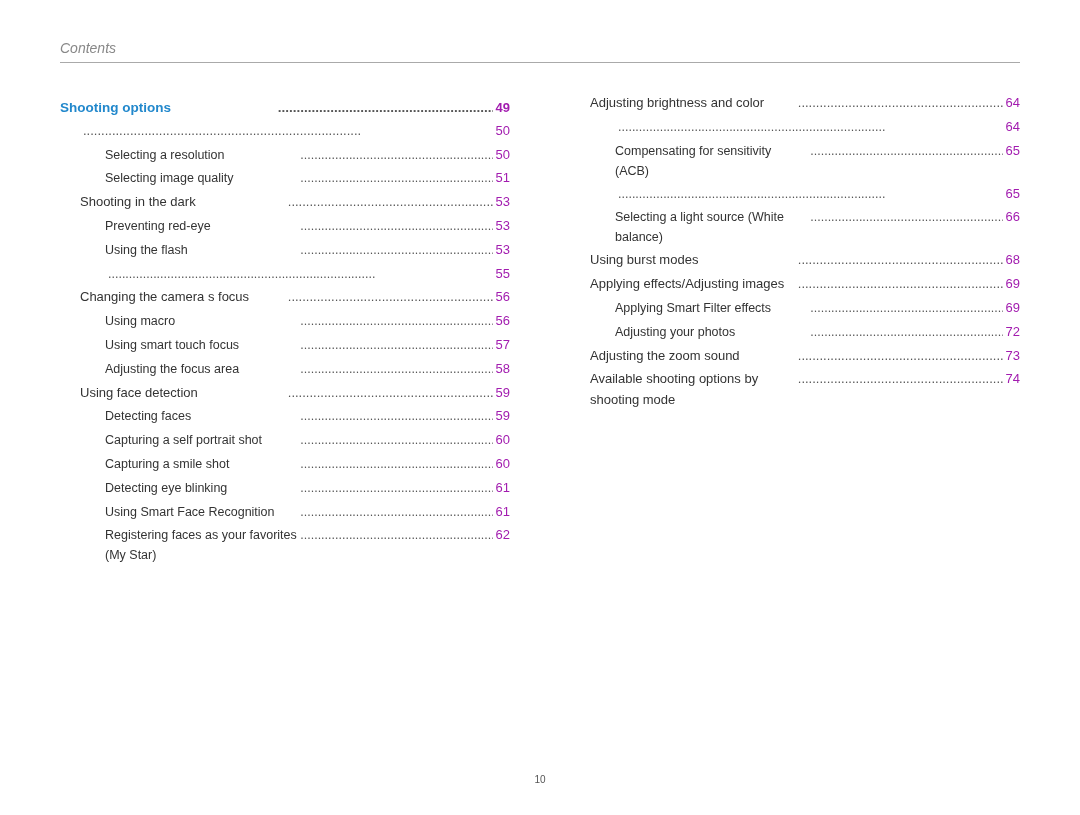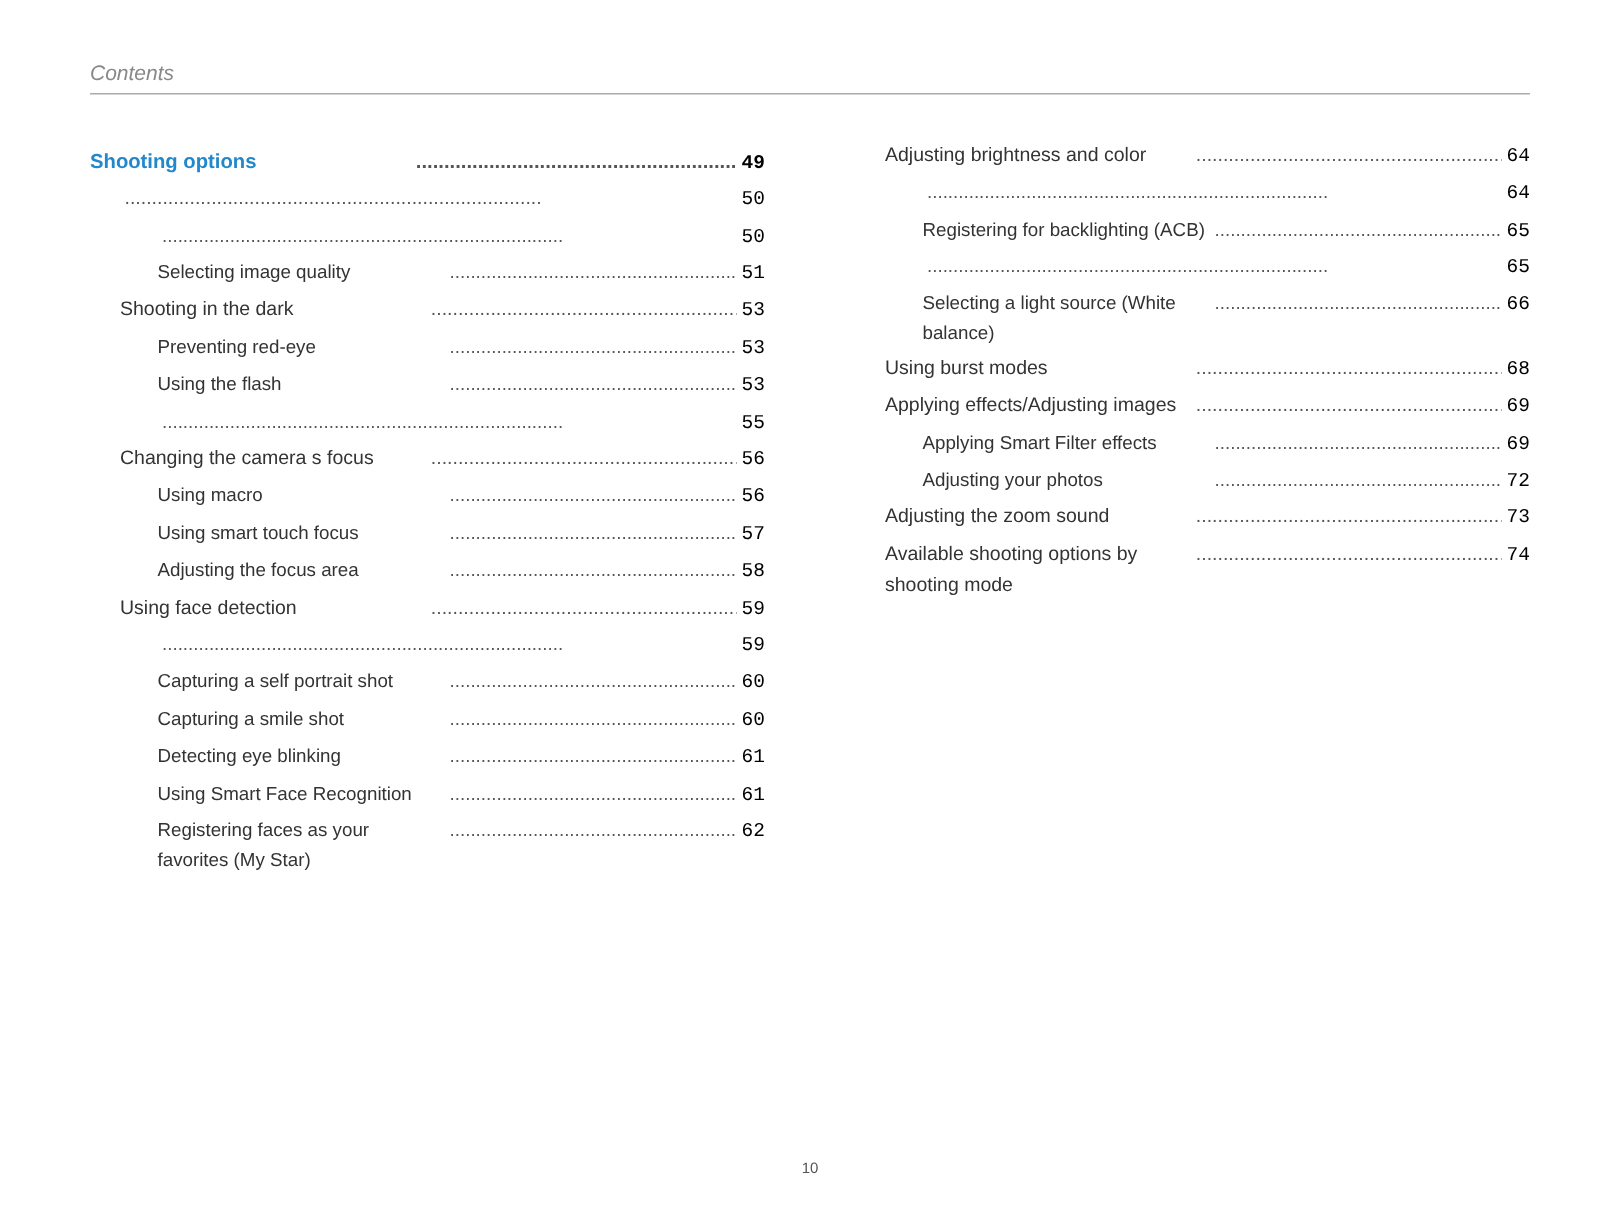--- a/index.html
+++ b/index.html
@@ -62,23 +62,22 @@
 
     .toc-entry .dots {
       flex: 1;
       overflow: hidden;
       margin: 0 3px;
       color: #555;
     }
 
     .toc-entry .page-num {
       white-space: nowrap;
-      color: #000000;
+      color: #a21caf;
       font-size: 13px;
-      font-family: Liberation Mono, monospace;
     }
 
     .level-1 {
       font-weight: bold;
       font-size: 13.5px;
       margin-top: 4px;
       margin-bottom: 2px;
     }
 
     .level-2 {
@@ -117,20 +116,23 @@
             <span style="color: rgb(34, 136, 204); cursor: pointer;">Shooting options</span>
           </span>
           <span class="dots"> .............................................................................</span>
           <span class="page-num">49</span>
         </div>
         <div class="toc-entry level-2">
           <span class="dots"> .............................................................................</span>
           <span class="page-num">50</span>
         </div>
         <div class="toc-entry level-3">
+          <span class="entry-text">
+            <span>Selecting a resolution</span>
+          </span>
           <span class="dots"> .............................................................................</span>
           <span class="page-num">50</span>
         </div>
         <div class="toc-entry level-3">
           <span class="entry-text">
             <span>Selecting image quality</span>
           </span>
           <span class="dots"> .............................................................................</span>
           <span class="page-num">51</span>
         </div>
@@ -188,20 +190,23 @@
           <span class="page-num">58</span>
         </div>
         <div class="toc-entry level-2">
           <span class="entry-text">
             <span>Using face detection</span>
           </span>
           <span class="dots"> .............................................................................</span>
           <span class="page-num">59</span>
         </div>
         <div class="toc-entry level-3">
+          <span class="entry-text">
+            <span>Detecting faces</span>
+          </span>
           <span class="dots"> .............................................................................</span>
           <span class="page-num">59</span>
         </div>
         <div class="toc-entry level-3">
           <span class="entry-text">
             <span>Capturing a self portrait shot</span>
           </span>
           <span class="dots"> .............................................................................</span>
           <span class="page-num">60</span>
         </div>
@@ -242,21 +247,21 @@
           </span>
           <span class="dots"> .............................................................................</span>
           <span class="page-num">64</span>
         </div>
         <div class="toc-entry level-3">
           <span class="dots"> .............................................................................</span>
           <span class="page-num">64</span>
         </div>
         <div class="toc-entry level-3">
           <span class="entry-text">
-            <span>Registering for backlighting (ACB)</span>
+            <span>Compensating for sensitivity (ACB)</span>
           </span>
           <span class="dots"> .............................................................................</span>
           <span class="page-num">65</span>
         </div>
         <div class="toc-entry level-3">
           <span class="dots"> .............................................................................</span>
           <span class="page-num">65</span>
         </div>
         <div class="toc-entry level-3">
           <span class="entry-text">

